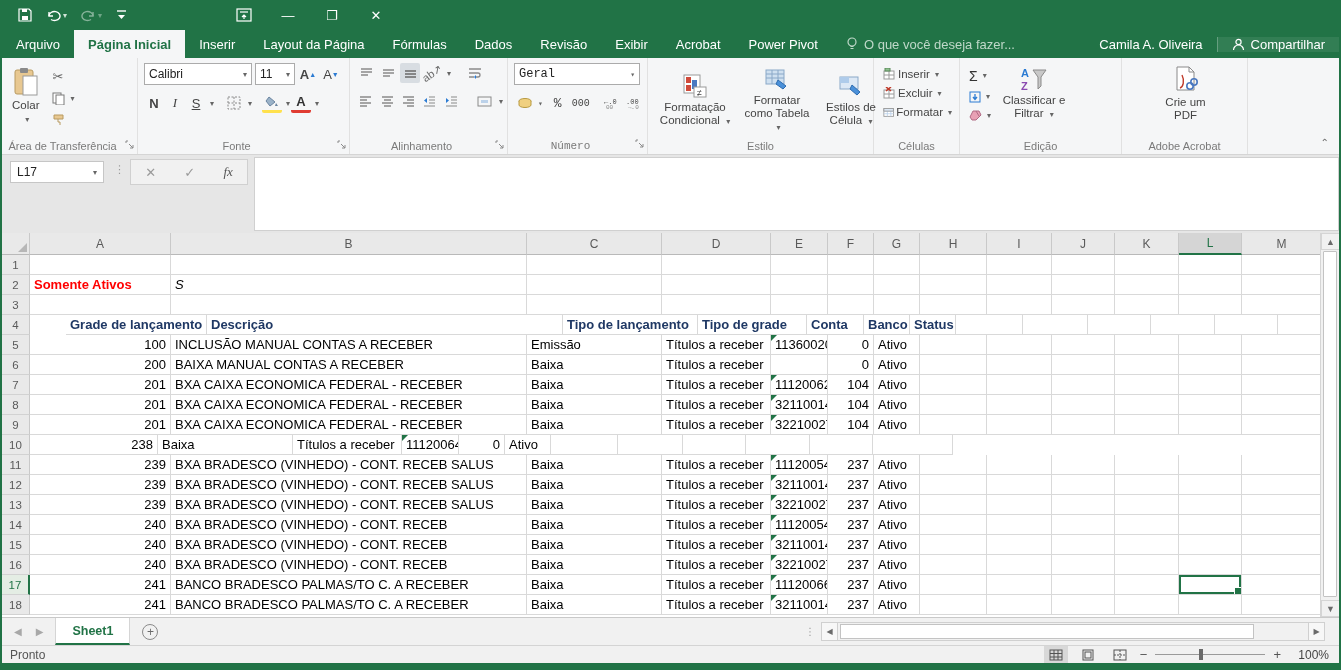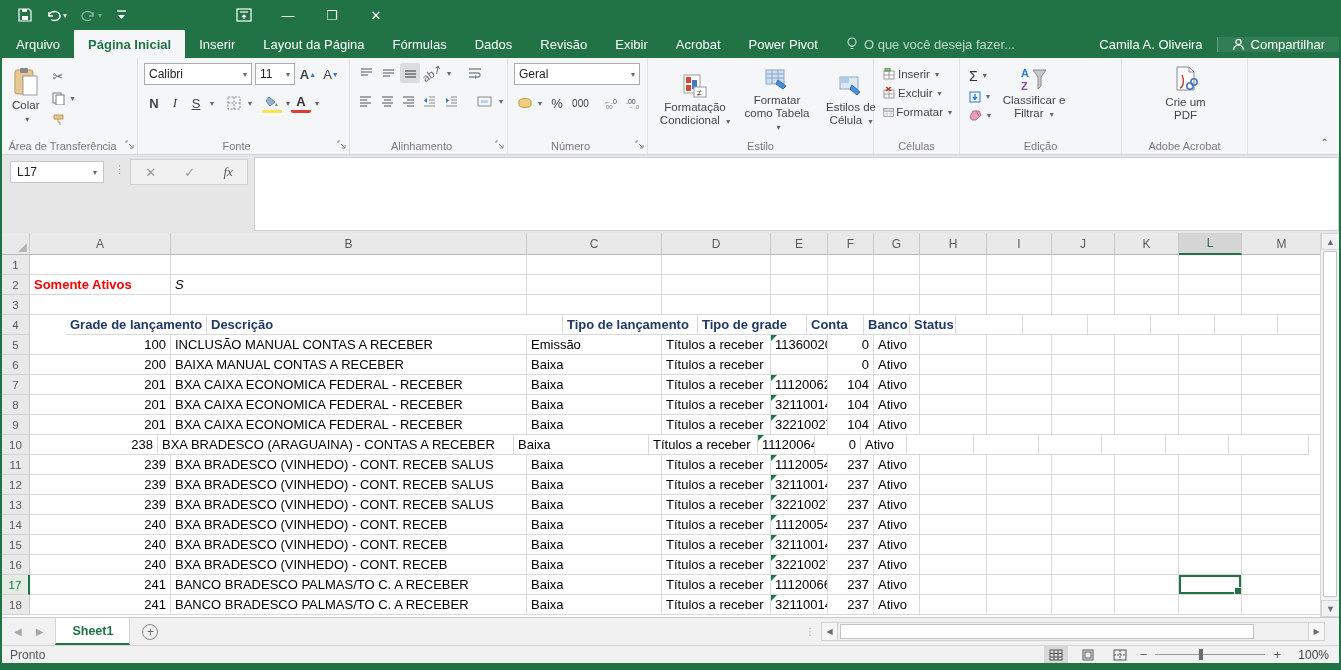--- a/index.html
+++ b/index.html
@@ -30,21 +30,21 @@
   .user-name { padding:0 14px; white-space:nowrap; }
   .share { display:flex; align-items:center; gap:6px; padding:0 14px; background:rgba(255,255,255,.08);
     border-left:1px solid rgba(255,255,255,.25); }
 
   
   .ribbon { position:absolute; left:0; top:58px; right:0; height:97px; background:#f5f6f7;
     border-bottom:1px solid #d5d5d5; display:flex; font-size:11.5px; color:#444; }
   .rgroup { position:relative; border-right:1px solid #e1e1e1; padding:5px 4px 20px 6px; flex:none; }
   .glabel { position:absolute; bottom:2px; left:0; right:14px; text-align:center; color:#7a7a7a; font-size:11px; white-space:nowrap; }
   .launcher { position:absolute; bottom:3px; right:3px; }
-  .g-clip{width:136px;} .g-font{width:212px;} .g-align{width:158px;} .g-num{width:140px;}
+  .g-clip{width:136px;} .g-font{width:212px;} .g-align{width:158px;} .g-num{width:140px;font-family:Liberation Mono, monospace;}
   .g-style{width:226px;} .g-cells{width:86px;} .g-edit{width:162px;} .g-pdf{width:126px;}
   .g-rest{flex:1; border-right:none; position:relative;}
   .bigbtn { display:flex; flex-direction:column; align-items:center; justify-content:flex-start;
     gap:2px; text-align:center; line-height:1.15; padding:3px 4px; border-radius:2px; }
   .row { display:flex; align-items:center; }
   .mini { display:flex; align-items:center; gap:2px; padding:2px 3px; border-radius:2px; white-space:nowrap; }
   .ddbox { background:#fff; border:1px solid #ababab; height:22px; display:flex; align-items:center;
     padding:0 4px; justify-content:space-between; font-size:12px; color:#222; }
   .arrow { font-size:8px; color:#666; margin-left:3px; }
   .fbtn { width:20px; height:20px; display:flex; align-items:center; justify-content:center; border-radius:2px; font-size:13px; }
@@ -711,21 +711,20 @@
           <div class="cell" style="width: 67px;"></div>
           <div class="cell" style="width: 65px;"></div>
           <div class="cell" style="width: 63px;"></div>
           <div class="cell" style="width: 64px;"></div>
           <div class="cell" style="width: 63px;"></div>
           <div class="cell" style="width: 80px;"></div>
         </div>
         <div class="grow">
           <div class="rh">10</div>
           <div class="cell num" style="width: 128px;">238</div>
-          <div class="cell" style="width: 356px;">BXA BRADESCO (ARAGUAINA) - CONTAS A RECEBER</div>
           <div class="cell" style="width: 135px;">Baixa</div>
           <div class="cell" style="width: 109px;">Títulos a receber</div>
           <div class="cell err" style="width: 57px;">11120064</div>
           <div class="cell num" style="width: 46px;">0</div>
           <div class="cell" style="width: 46px;">Ativo</div>
           <div class="cell" style="width: 67px;"></div>
           <div class="cell" style="width: 65px;"></div>
           <div class="cell" style="width: 63px;"></div>
           <div class="cell" style="width: 64px;"></div>
           <div class="cell" style="width: 63px;"></div>

